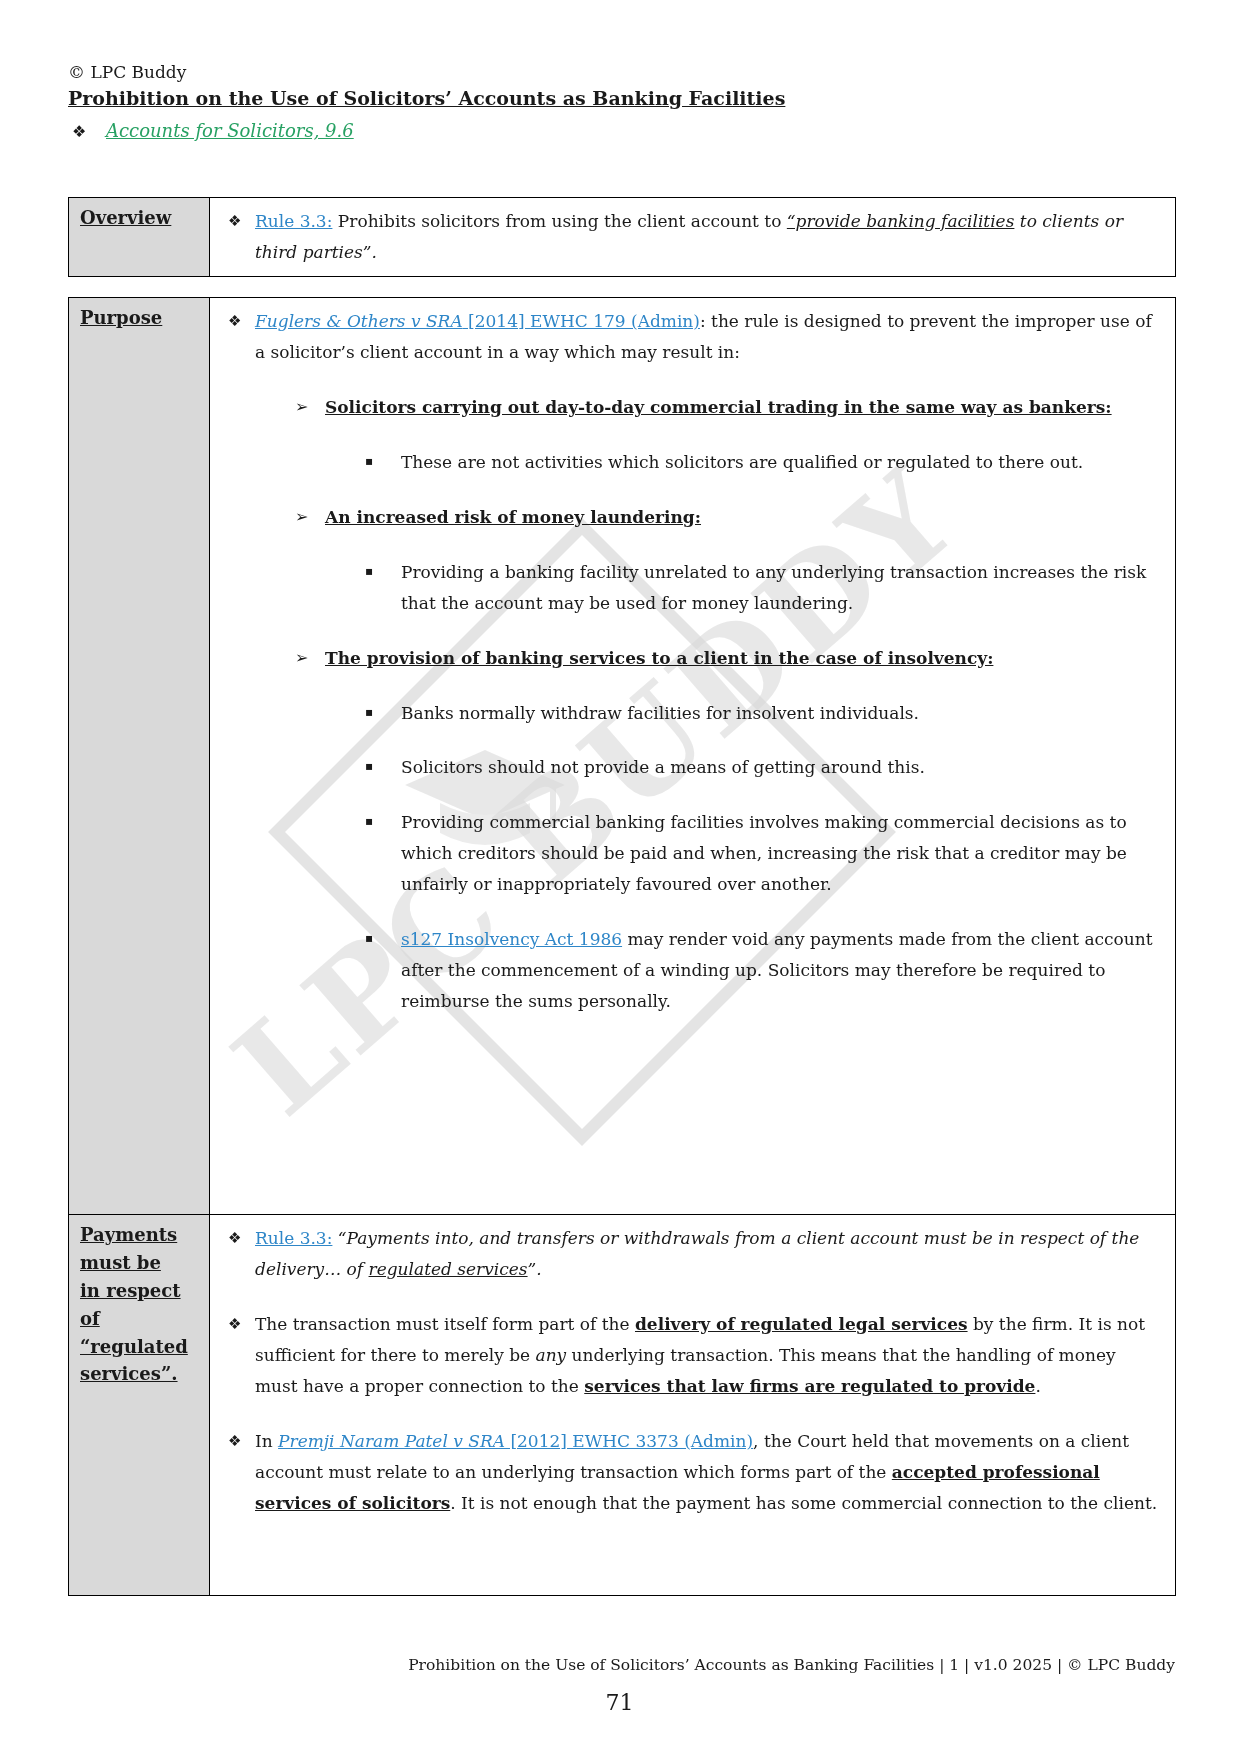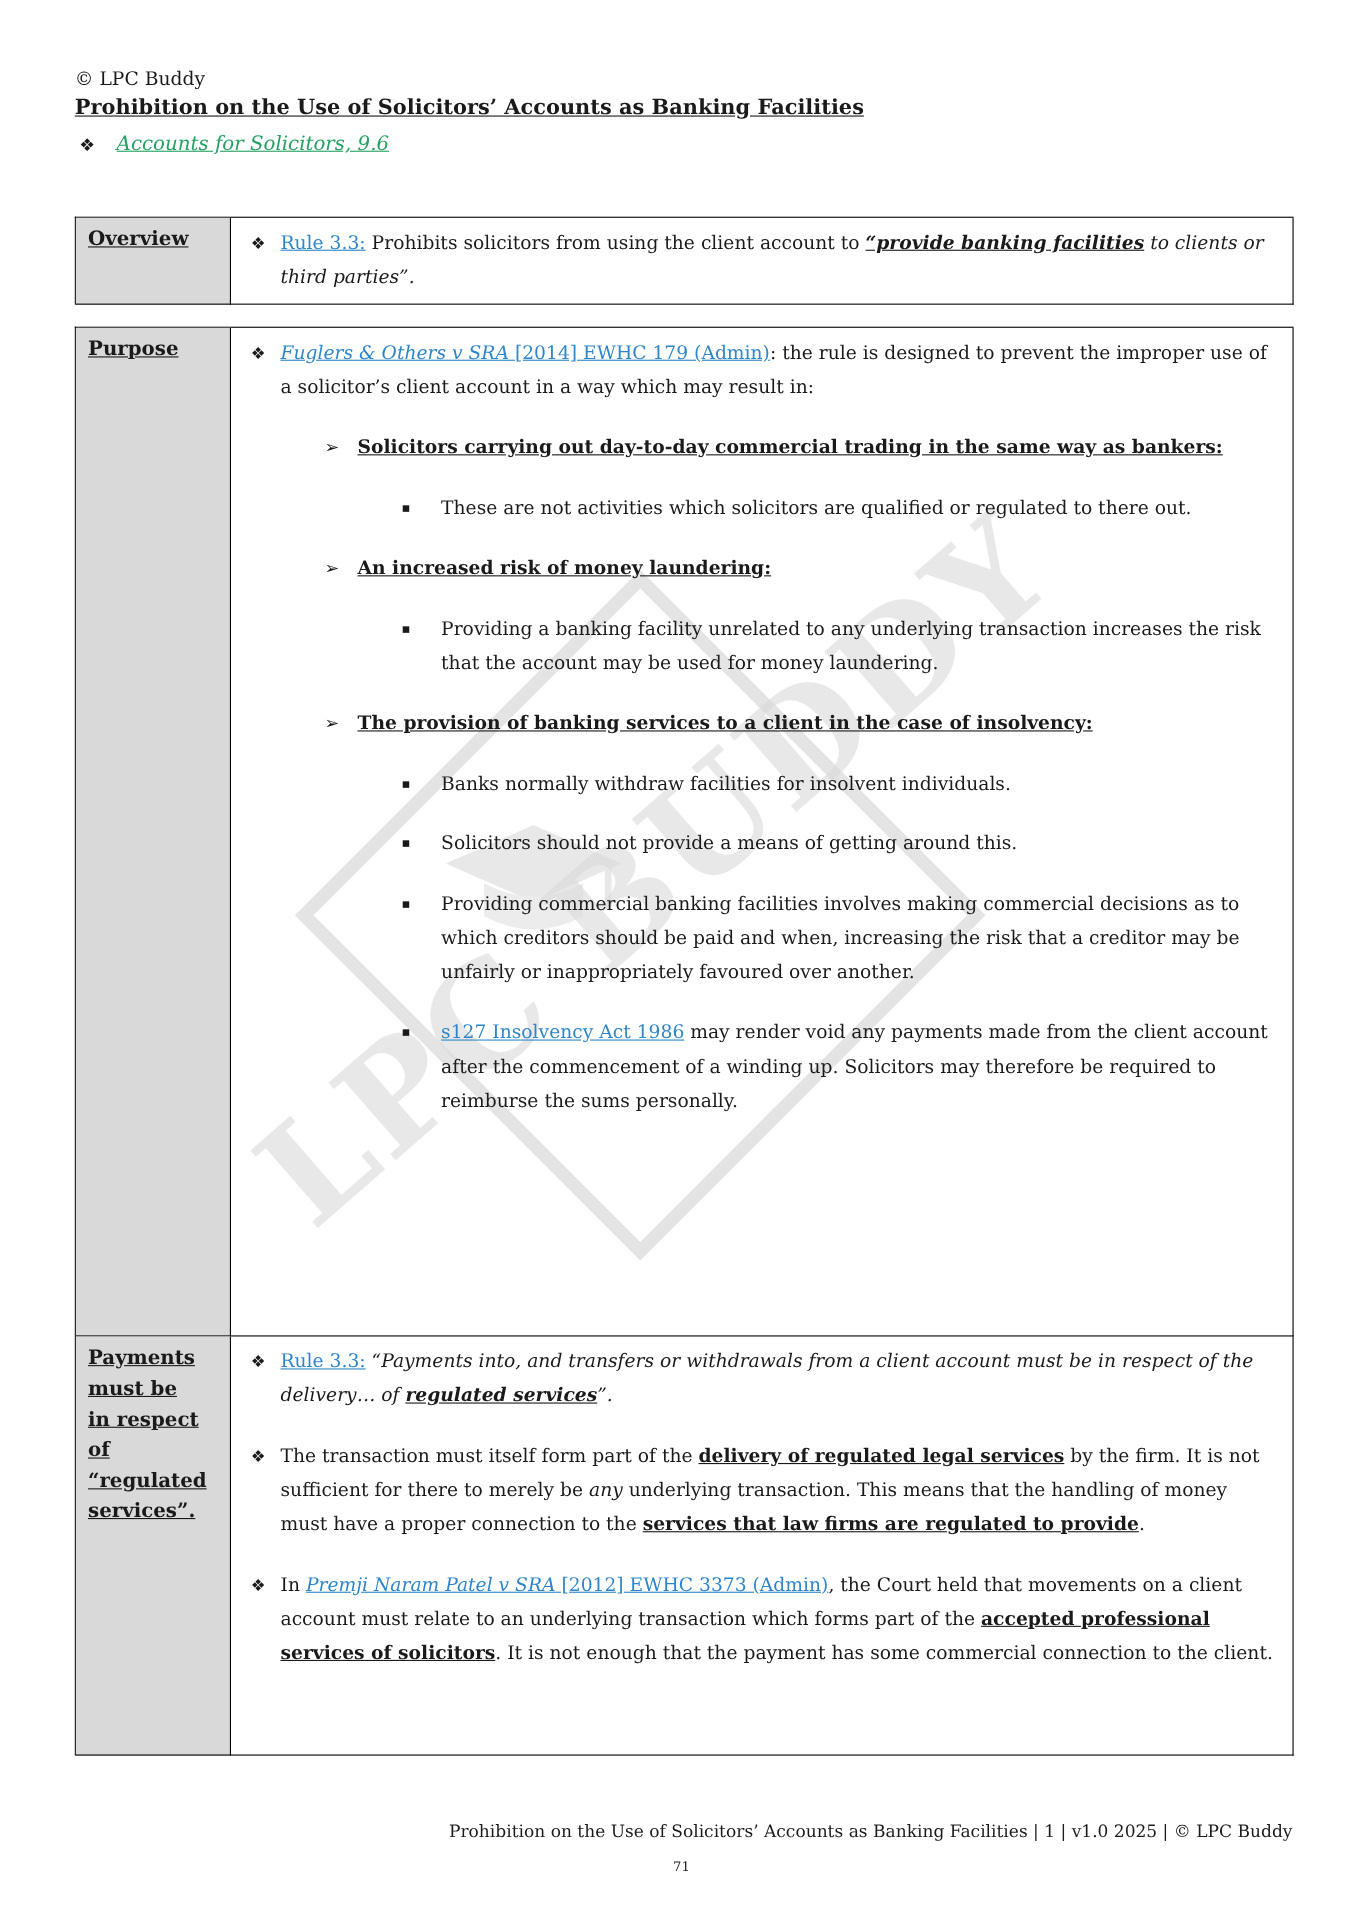--- a/index.html
+++ b/index.html
@@ -65,31 +65,31 @@
   .para:last-child{margin-bottom:0;}
   .ptext{flex:1;}
   .p1{padding-left:18px;}
   .p1 .marker{flex:0 0 27px;font-size:15px;padding-top:2px;}
   .p2{padding-left:85px;}
   .p2 .marker{flex:0 0 30px;font-size:16px;}
   .p3{padding-left:155px;}
   .p3 .marker{flex:0 0 36px;font-size:12px;padding-top:4px;}
   .i{font-style:italic;}
   .bu{font-weight:bold;text-decoration:underline;}
-  .biu{font-weight:bold;font-style:italic;text-decoration:underline;}
+  .biu{font-weight:normal;font-style:italic;text-decoration:underline;}
   .link{color:#2e86c8;text-decoration:underline;cursor:pointer;}
   .link.i{}
   
   .footer-line{
     position:absolute;right:64px;top:1656px;z-index:1;
     font-size:15.5px;text-align:right;
   }
   .page-number{
     position:absolute;left:0;top:1690px;width:1239px;z-index:1;
-    text-align:center;font-size:12px;
+    text-align:center;font-size:22px;
   }
 </style>
 </head>
 <body>
 
 <div class="page">
 
   <div class="watermark">
     <div class="wm-diamond"></div>
     <div class="wm-cap">

